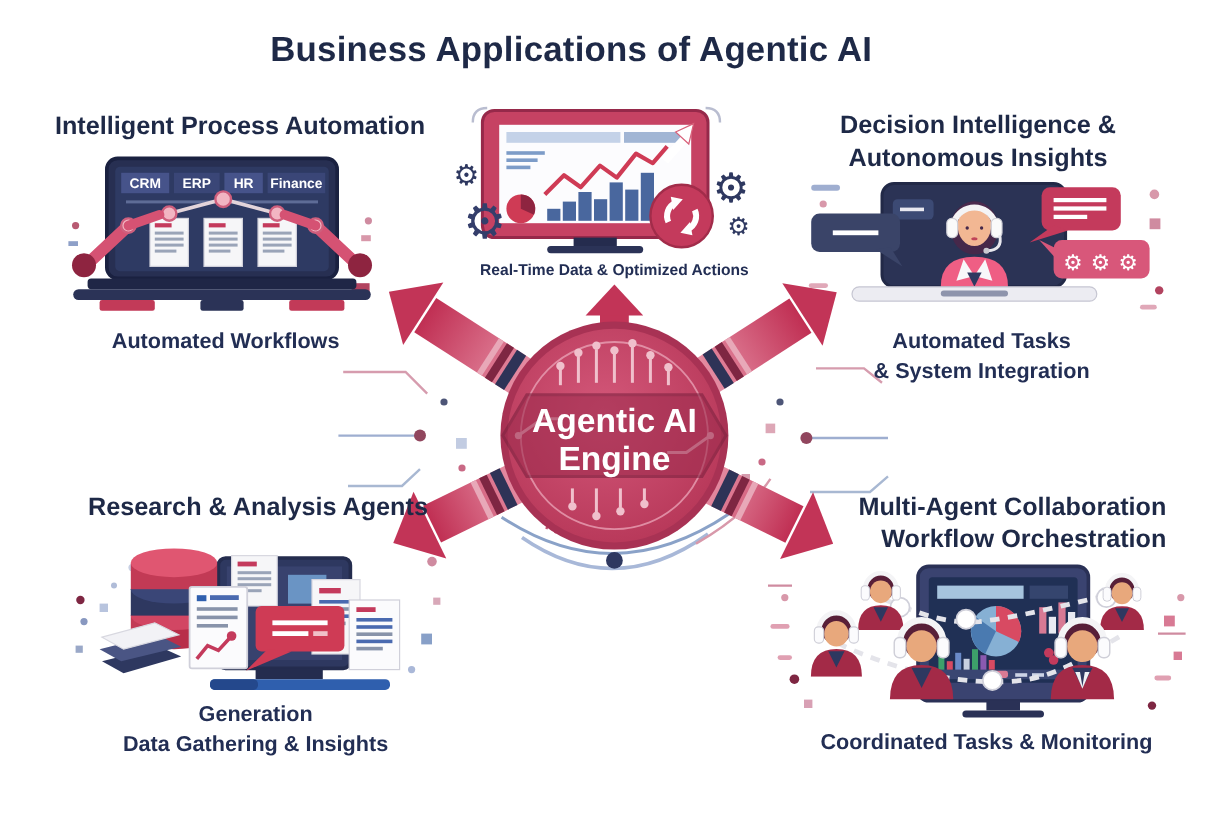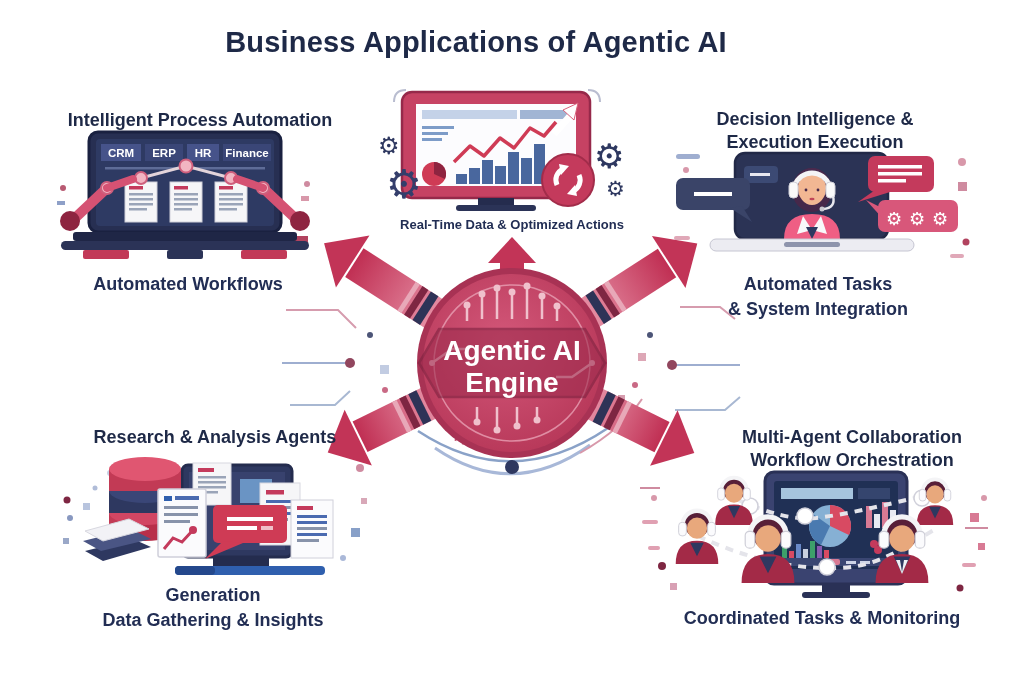--- a/index.html
+++ b/index.html
@@ -6,21 +6,21 @@
   body{
     width:1024px;height:683px;background:#ffffff;position:relative;overflow:hidden;
     font-family:"Liberation Sans",sans-serif;
   }
   .abs{position:absolute;}
   .title{
     left:0;top:26px;width:952px;text-align:center;
     font-size:29px;font-weight:bold;color:#1e2947;letter-spacing:.2px;z-index:4;
   }
   .sec-heading{
-    font-size:18px;font-weight:bold;color:#1e2947;text-align:center;line-height:1.27;z-index:3;margin-top:16px;
+    font-size:21px;font-weight:bold;color:#1e2947;text-align:center;line-height:1.27;z-index:3;
   }
   .sec-caption{
     font-size:18px;font-weight:600;color:#222e54;text-align:center;line-height:1.4;z-index:3;
   }
   .illu{z-index:1;}
   #center-art{z-index:2;}
   svg text{font-family:"Liberation Sans",sans-serif;}
 </style>
 </head>
 <body>
@@ -162,21 +162,21 @@
   </g>
   <text x="222" y="86" font-size="34" fill="#2e3860">⚙</text>
   <text x="234" y="114" font-size="21" fill="#2e3860">⚙</text>
 </svg>
 </div>
 
 <div class="abs sec-caption" style="left:382px;top:216px;width:260px;font-size:13px;">Real-Time Data &amp; Optimized Actions</div>
 
 <div class="abs sec-heading" style="left:665px;top:92px;width:300px;">
   <div>Decision Intelligence &amp;</div>
-  <div>Execution Execution</div>
+  <div>Autonomous Insights</div>
 </div>
 
 <div class="abs illu" style="left:672px;top:138px;">
 <svg width="300" height="130" viewBox="0 0 300 130">
   <g>
     <rect x="4" y="16" width="24" height="5" rx="2.5" fill="#8ea0c8" opacity="0.85"></rect>
     <circle cx="14" cy="32" r="3" fill="#d898aa"></circle>
     <rect x="2" y="98" width="16" height="4" rx="2" fill="#e0a8b8"></rect>
     <circle cx="290" cy="24" r="4" fill="#d898aa"></circle>
     <rect x="286" y="44" width="9" height="9" fill="#cf8ba0"></rect>
@@ -429,21 +429,21 @@
     <rect x="206" y="83" width="12" height="4" fill="#f0c0c8"></rect>
   </g>
 </svg>
 </div>
 
 <div class="abs sec-caption" style="left:73px;top:583px;width:280px;">
   <div>Generation</div>
   <div>Data Gathering &amp; Insights</div>
 </div>
 
-<div class="abs sec-heading" style="left:692px;top:410px;width:320px;">
+<div class="abs sec-heading" style="left:652px;top:410px;width:320px;text-align:right;">
   <div>Multi-Agent Collaboration</div>
   <div>Workflow Orchestration</div>
 </div>
 
 <div class="abs illu" style="left:640px;top:458px;">
 <svg width="350" height="148" viewBox="0 0 350 148">
   <defs>
     <symbol id="agent" viewBox="0 0 60 64">
       <path d="M8,64 Q8,40 30,40 Q52,40 52,64 Z" fill="#a32a47"></path>
       <polygon points="23,42 37,42 30,56" fill="#2e3860"></polygon>

